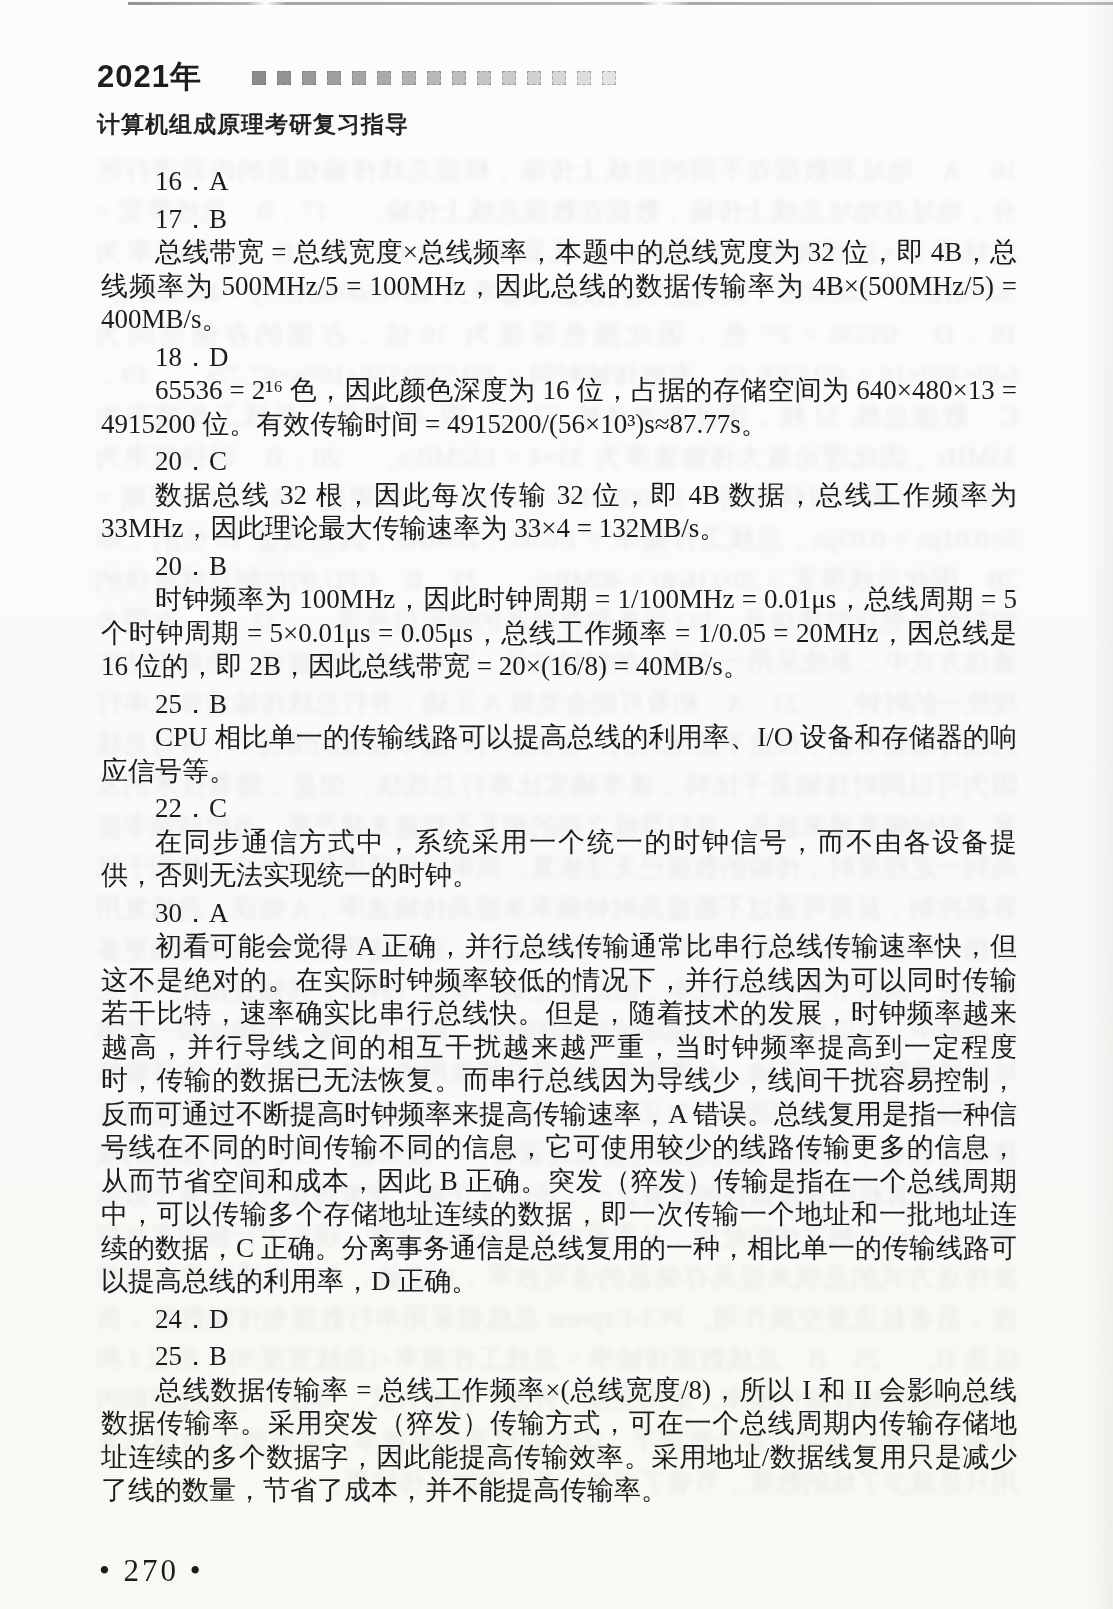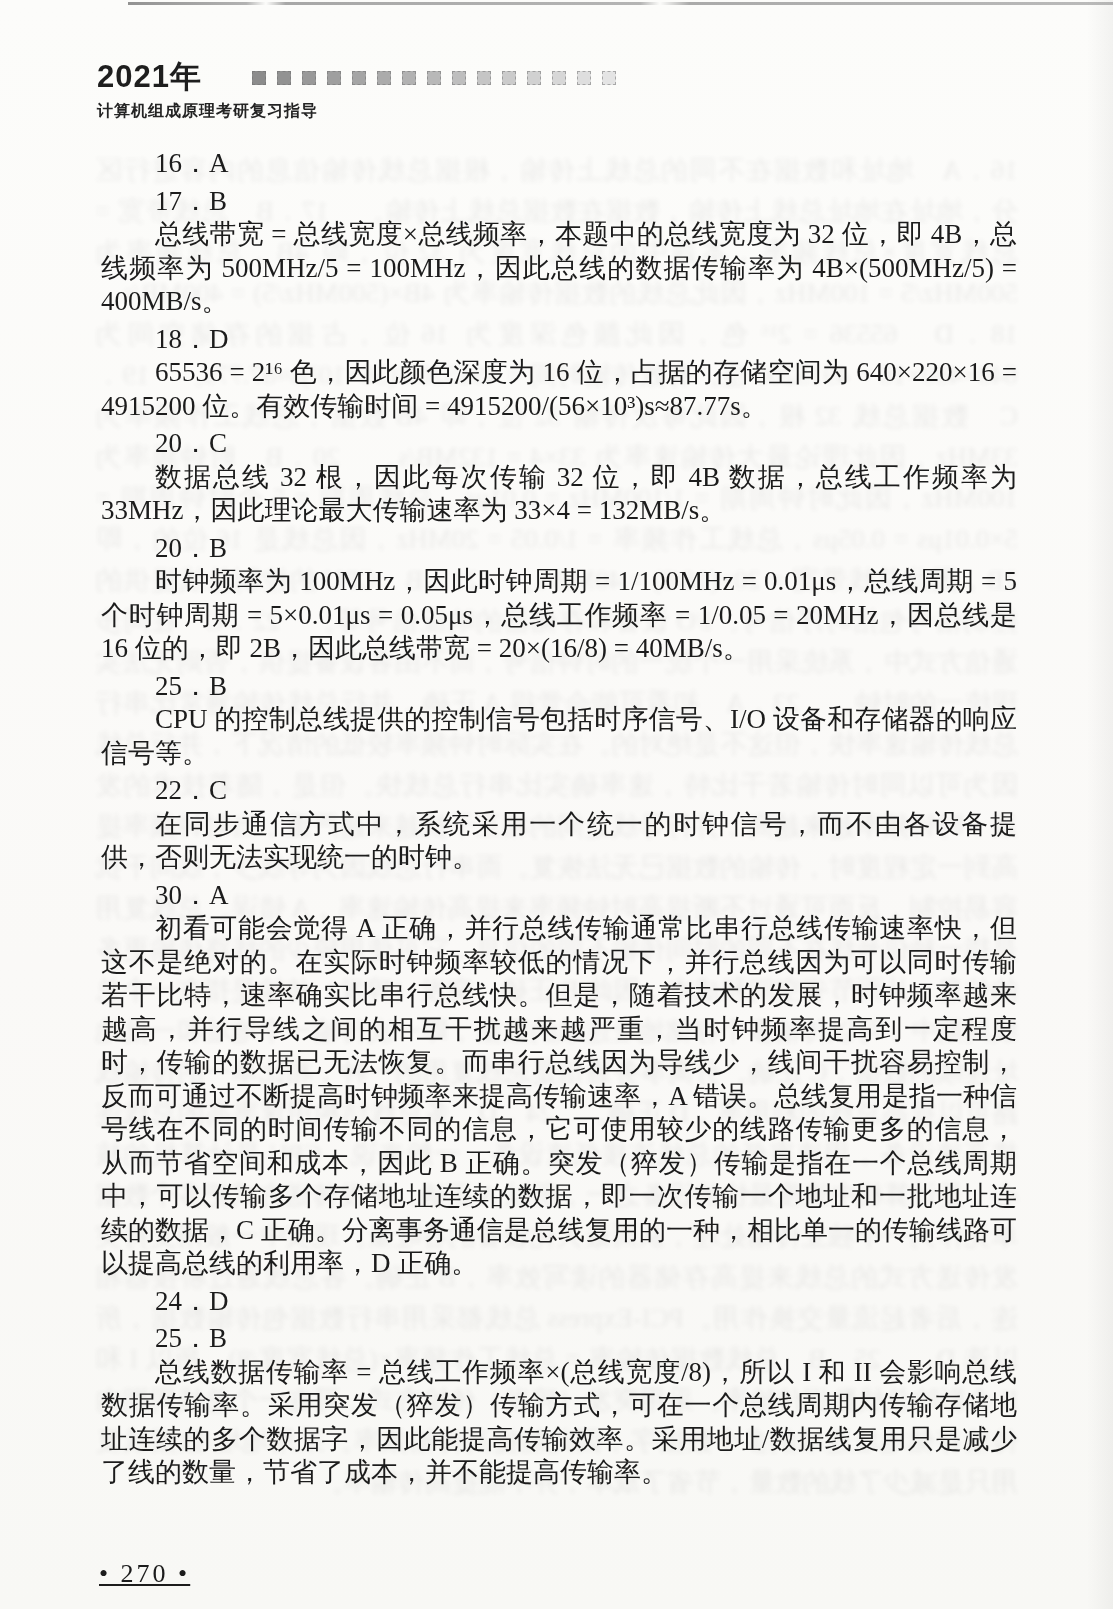--- a/index.html
+++ b/index.html
@@ -41,34 +41,34 @@
   .header-row{display:flex;gap:30px;}
   .year{
     font-family:"Liberation Sans","DejaVu Sans",sans-serif;
     font-weight:700;font-size:31px;letter-spacing:1px;color:#1e1e1e;
     white-space:nowrap;
   }
   .squares{display:flex;align-items:center;gap:11px;margin-left:20px;margin-top:2px;}
   .square{width:14px;height:14px;border:1px dashed rgba(110,110,110,.5);box-sizing:border-box;}
   .subtitle{
     font-family:"Liberation Sans","DejaVu Sans",sans-serif;
-    font-weight:600;font-size:16px;margin-top:3px;color:#242424;letter-spacing:1px;
+    font-weight:600;font-size:23px;margin-top:11px;color:#242424;letter-spacing:1px;
   }
   .content{
     position:relative;
     margin:25px 92px 0 97px;
     font-size:27px;line-height:33.5px;
     text-align:justify;text-justify:inter-ideograph;
   }
   .answer{margin:4px;}
   .answer-label{text-indent:54px;}
   .explanation{margin:0;text-indent:54px;}
   .footer{
     position:absolute;left:99px;bottom:20px;
-    font-size:26px;letter-spacing:3px;color:#1c1c1c;text-decoration:underline;
+    font-size:31px;letter-spacing:3px;color:#1c1c1c;
   }
 </style>
 </head>
 <body>
 
 <div class="page">
 
   <div class="scan-edge"></div>
 
   <div class="bleed" id="bleed" aria-hidden="true">16．A　地址和数据在不同的总线上传输，根据总线传输信息的内容进行区分，地址在地址总线上传输，数据在数据总线上传输。　17．B　总线带宽 = 总线宽度×总线频率，本题中的总线宽度为 32 位，即 4B，总线频率为 500MHz/5 = 100MHz，因此总线的数据传输率为 4B×(500MHz/5) = 400MB/s。　18．D　65536 = 2¹⁶ 色，因此颜色深度为 16 位，占据的存储空间为 640×480×16 = 4915200 位。有效传输时间 = 4915200/(56×10³)s≈87.77s。　19．C　数据总线 32 根，因此每次传输 32 位，即 4B 数据，总线工作频率为 33MHz，因此理论最大传输速率为 33×4 = 132MB/s。　20．B　时钟频率为 100MHz，因此时钟周期 = 1/100MHz = 0.01μs，总线周期 = 5 个时钟周期 = 5×0.01μs = 0.05μs，总线工作频率 = 1/0.05 = 20MHz，因总线是 16 位的，即 2B，因此总线带宽 = 20×(16/8) = 40MB/s。　21．B　CPU 的控制总线提供的控制信号包括时序信号、I/O 设备和存储器的响应信号等。　22．C　在同步通信方式中，系统采用一个统一的时钟信号，而不由各设备提供，否则无法实现统一的时钟。　23．A　初看可能会觉得 A 正确，并行总线传输通常比串行总线传输速率快，但这不是绝对的。在实际时钟频率较低的情况下，并行总线因为可以同时传输若干比特，速率确实比串行总线快。但是，随着技术的发展，时钟频率越来越高，并行导线之间的相互干扰越来越严重，当时钟频率提高到一定程度时，传输的数据已无法恢复。而串行总线因为导线少，线间干扰容易控制，反而可通过不断提高时钟频率来提高传输速率，A 错误。总线复用是指一种信号线在不同的时间传输不同的信息，它可使用较少的线路传输更多的信息，从而节省空间和成本，因此 B 正确。突发（猝发）传输是指在一个总线周期中，可以传输多个存储地址连续的数据，即一次传输一个地址和一批地址连续的数据，C 正确。分离事务通信是总线复用的一种，相比单一的传输线路可以提高总线的利用率，D 正确。　24．D　多总线结构用速率高的总线连接高速设备，用速率低的总线连接低速设备。一般来说，CPU 是计算机的核心，是计算机中速度最快的设备之一，所以 A 正确。突发传送方式把多个数据单元作为一个独立传输处理，从而最大化设备的吞吐量。现实中一般用支持突发传送方式的总线来提高存储器的读写效率，B 正确。各总线通过桥接器相连，后者起流量交换作用。PCI-Express 总线都采用串行数据包传输数据，所以选 D。　25．B　总线数据传输率 = 总线工作频率×(总线宽度/8)，所以 I 和 II 会影响总线数据传输率。采用突发（猝发）传输方式，可在一个总线周期内传输存储地址连续的多个数据字，因此能提高传输效率。采用地址/数据线复用只是减少了线的数量，节省了成本，并不能提高传输率。</div>
@@ -100,33 +100,33 @@
   <main class="content" id="answers">
       <section class="answer">
         <div class="answer-label">16．A</div>
       </section>
       <section class="answer">
         <div class="answer-label">17．B</div>
         <p class="explanation">总线带宽 = 总线宽度×总线频率，本题中的总线宽度为 32 位，即 4B，总线频率为 500MHz/5 = 100MHz，因此总线的数据传输率为 4B×(500MHz/5) = 400MB/s。</p>
       </section>
       <section class="answer">
         <div class="answer-label">18．D</div>
-        <p class="explanation">65536 = 2¹⁶ 色，因此颜色深度为 16 位，占据的存储空间为 640×220×16 = 4915200 位。有效传输时间 = 4915200/(56×10³)s≈87.77s。</p>
+        <p class="explanation">65536 = 2¹⁶ 色，因此颜色深度为 16 位，占据的存储空间为 640×480×13 = 4915200 位。有效传输时间 = 4915200/(56×10³)s≈87.77s。</p>
       </section>
       <section class="answer">
         <div class="answer-label">20．C</div>
         <p class="explanation">数据总线 32 根，因此每次传输 32 位，即 4B 数据，总线工作频率为 33MHz，因此理论最大传输速率为 33×4 = 132MB/s。</p>
       </section>
       <section class="answer">
         <div class="answer-label">20．B</div>
         <p class="explanation">时钟频率为 100MHz，因此时钟周期 = 1/100MHz = 0.01μs，总线周期 = 5 个时钟周期 = 5×0.01μs = 0.05μs，总线工作频率 = 1/0.05 = 20MHz，因总线是 16 位的，即 2B，因此总线带宽 = 20×(16/8) = 40MB/s。</p>
       </section>
       <section class="answer">
         <div class="answer-label">25．B</div>
-        <p class="explanation">CPU 的控制总线提供的控制信号包括时序信号、I/O 设备和存储器的响应信号等。</p>
+        <p class="explanation">CPU 相比单一的传输线路可以提高总线的利用率、I/O 设备和存储器的响应信号等。</p>
       </section>
       <section class="answer">
         <div class="answer-label">22．C</div>
         <p class="explanation">在同步通信方式中，系统采用一个统一的时钟信号，而不由各设备提供，否则无法实现统一的时钟。</p>
       </section>
       <section class="answer">
         <div class="answer-label">30．A</div>
         <p class="explanation">初看可能会觉得 A 正确，并行总线传输通常比串行总线传输速率快，但这不是绝对的。在实际时钟频率较低的情况下，并行总线因为可以同时传输若干比特，速率确实比串行总线快。但是，随着技术的发展，时钟频率越来越高，并行导线之间的相互干扰越来越严重，当时钟频率提高到一定程度时，传输的数据已无法恢复。而串行总线因为导线少，线间干扰容易控制，反而可通过不断提高时钟频率来提高传输速率，A 错误。总线复用是指一种信号线在不同的时间传输不同的信息，它可使用较少的线路传输更多的信息，从而节省空间和成本，因此 B 正确。突发（猝发）传输是指在一个总线周期中，可以传输多个存储地址连续的数据，即一次传输一个地址和一批地址连续的数据，C 正确。分离事务通信是总线复用的一种，相比单一的传输线路可以提高总线的利用率，D 正确。</p>
       </section>
       <section class="answer">

